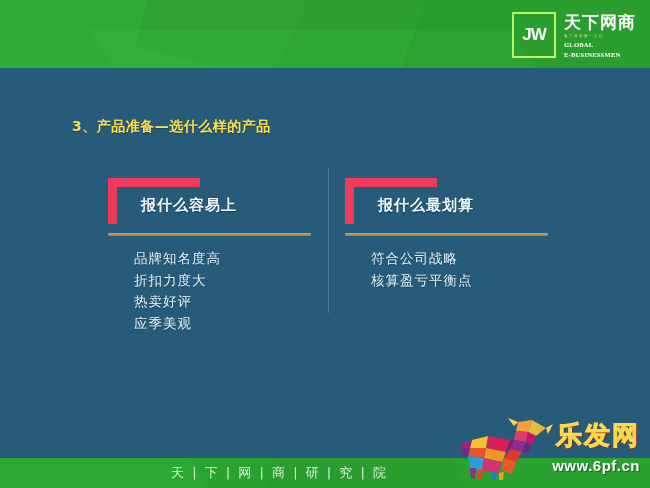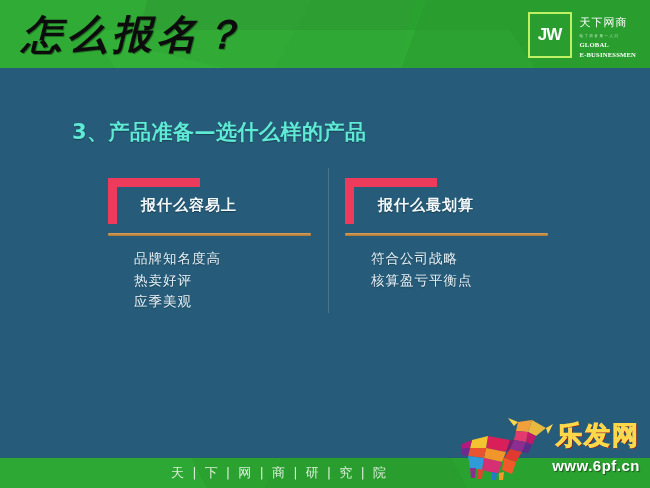--- a/index.html
+++ b/index.html
@@ -55,42 +55,42 @@
     display:flex;align-items:flex-start;gap:8px;
   }
   .brand-mark{
     width:40px;height:42px;border:2px solid #bef264;
     display:flex;align-items:center;justify-content:center;
     color:#ffffff;font-size:17px;font-weight:bold;letter-spacing:-1px;
     font-family:"Liberation Sans",sans-serif;
   }
   .brand-text{display:flex;flex-direction:column;padding-top:1px;}
   .brand-cn{
-    color:#ffffff;font-size:11px;font-weight:normal;letter-spacing:1px;
+    color:#ffffff;font-size:17px;font-weight:bold;letter-spacing:1px;
     line-height:19px;
     font-family:"DejaVu Sans","Liberation Sans",sans-serif;
   }
   .brand-sub{
     color:#cfe9cf;font-size:3.4px;letter-spacing:1.6px;line-height:6px;
     margin-top:1px;
   }
   .brand-en{
     color:#ffffff;font-size:6.6px;font-weight:bold;letter-spacing:.2px;
     line-height:8.4px;margin-top:2px;
     font-family:"Liberation Serif",serif;
   }
 
   
   .body-area{
     position:absolute;left:0;top:68px;width:650px;height:390px;
     background:#265c79;
   }
   .section-heading{
     position:absolute;left:72px;top:50px;
-    color:#5eead4;font-size:21px;font-weight:bold;letter-spacing:.5px;
+    color:#fde047;font-size:14px;font-weight:bold;letter-spacing:.5px;
     font-family:"DejaVu Sans","Liberation Sans",sans-serif;
     white-space:nowrap;
     text-shadow:0 1px 1px rgba(0,0,0,.3);
   }
 
   .col-divider{
     position:absolute;left:328px;top:100px;width:1px;height:145px;
     background:rgba(255,255,255,.16);
   }
 
@@ -176,21 +176,20 @@
 </head>
 <body>
 
 <div class="slide">
 
   <div class="header">
     <div class="facet1"></div>
     <div class="facet2"></div>
     <div class="facet3"></div>
     <div class="facet4"></div>
-    <div class="header-title">怎么报名？</div>
 
     <div class="brand">
       <div class="brand-mark">JW</div>
       <div class="brand-text">
         <div class="brand-cn">天下网商</div>
         <div class="brand-sub">电子商务第一人口</div>
         <div class="brand-en">GLOBAL</div>
         <div class="brand-en">E-BUSINESSMEN</div>
       </div>
     </div>
@@ -204,20 +203,21 @@
 
     <div class="col col-left">
       <div class="bracket">
         <div class="bar-h"></div>
         <div class="bar-v"></div>
       </div>
       <div class="col-title">报什么容易上</div>
       <div class="rule"></div>
       <ul class="list">
         <li>品牌知名度高</li>
+        <li>折扣力度大</li>
         <li>热卖好评</li>
         <li>应季美观</li>
       </ul>
     </div>
 
     <div class="col col-right">
       <div class="bracket">
         <div class="bar-h"></div>
         <div class="bar-v"></div>
       </div>

